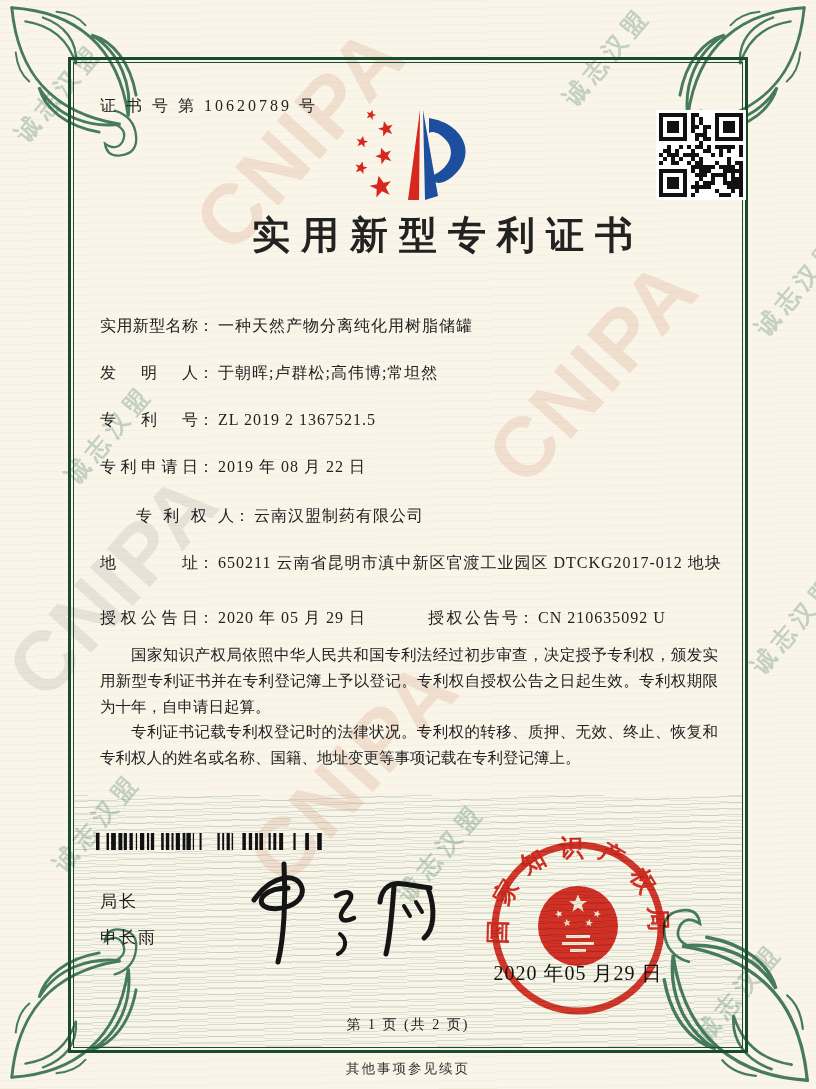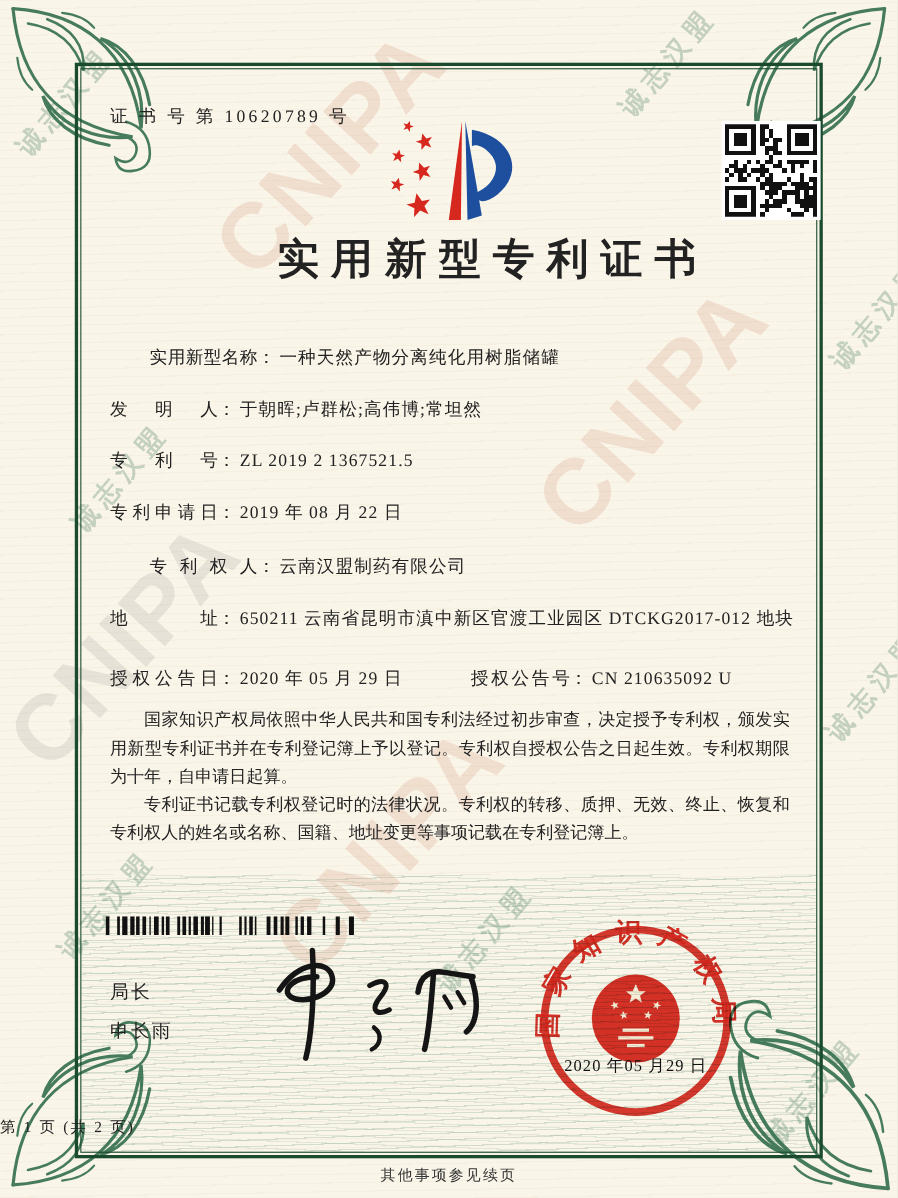--- a/index.html
+++ b/index.html
@@ -33,42 +33,42 @@
   .logo{position:absolute;left:345px;top:102px;width:135px;height:102px;z-index:3;}
   .qr{position:absolute;left:656px;top:110px;width:90px;height:90px;background:#fff;padding:3px;box-sizing:border-box;z-index:3;}
   .qr svg{width:100%;height:100%;display:block;}
   .title{position:absolute;left:0;top:210px;width:100%;text-align:center;font-size:38px;font-weight:bold;letter-spacing:11px;z-index:3;margin-left:40px;}
   
   .row{position:absolute;display:flex;font-size:16px;z-index:3;line-height:24px;}
   .flabel{width:98px;text-align:justify;text-align-last:justify;flex:none;}
   .colon{flex:none;margin-right:4px;}
   .fvalue{letter-spacing:1px;}
   .fvalue.wrap{width:522px;word-break:break-all;}
-  .r-name{left:100px;top:314px;margin-left:36px;}
+  .r-name{left:100px;top:314px;}
   .r-inventors{left:100px;top:361px;}
   .r-patentno{left:100px;top:408px;}
   .r-filing{left:100px;top:455px;}
   .r-patentee{left:100px;top:504px;margin-left:36px;}
   .r-address{left:100px;top:551px;}
   .r-grantdate{left:100px;top:606px;align-items:center;}
   .r-grantno{left:428px;top:606px;}
   .r-grantno .flabel{width:90px;}
   
   .body-text{position:absolute;left:100px;top:642px;width:618px;z-index:3;font-size:15.5px;line-height:25.8px;text-align:justify;}
   .body-text p{margin:0;text-indent:2em;}
   
   .barcode{position:absolute;left:96px;top:833px;width:236px;height:17px;z-index:3;}
   .barcode svg{width:100%;height:100%;display:block;}
   .signer-title{position:absolute;left:100px;top:890px;font-size:17px;letter-spacing:2px;z-index:3;font-family:"Liberation Sans","DejaVu Sans",sans-serif;}
   .signer-name{position:absolute;left:100px;top:926px;font-size:17px;letter-spacing:2px;z-index:3;font-family:"Liberation Sans","DejaVu Sans",sans-serif;text-align:center;}
   .signature{position:absolute;left:232px;top:858px;width:215px;height:115px;z-index:3;}
   .seal{position:absolute;left:486px;top:836px;width:184px;height:184px;z-index:4;mix-blend-mode:multiply;}
-  .seal-date{position:absolute;left:486px;top:960px;width:184px;text-align:center;font-size:15px;letter-spacing:1px;color:#111;z-index:5;}
-  
-  .footer-page{position:absolute;left:0;top:1016px;width:100%;text-align:left;font-size:14px;letter-spacing:2px;z-index:3;}
+  .seal-date{position:absolute;left:486px;top:960px;width:184px;text-align:center;font-size:20px;letter-spacing:1px;color:#111;z-index:5;}
+  
+  .footer-page{position:absolute;left:0;top:1016px;width:100%;text-align:center;font-size:14px;letter-spacing:2px;z-index:3;}
   .cont-note{position:absolute;left:0;top:1060px;width:100%;text-align:center;font-size:13.5px;letter-spacing:2px;z-index:3;color:#333;}
 </style>
 </head>
 <body>
 
 <div class="page">
 
   <svg width="0" height="0" style="position:absolute" aria-hidden="true">
     <defs>
       <polygon id="star" points="0,-10 2.94,-3.09 9.51,-3.09 4.05,1.18 5.88,8.09 0,3.82 -5.88,8.09 -4.05,1.18 -9.51,-3.09 -2.94,-3.09"></polygon>

